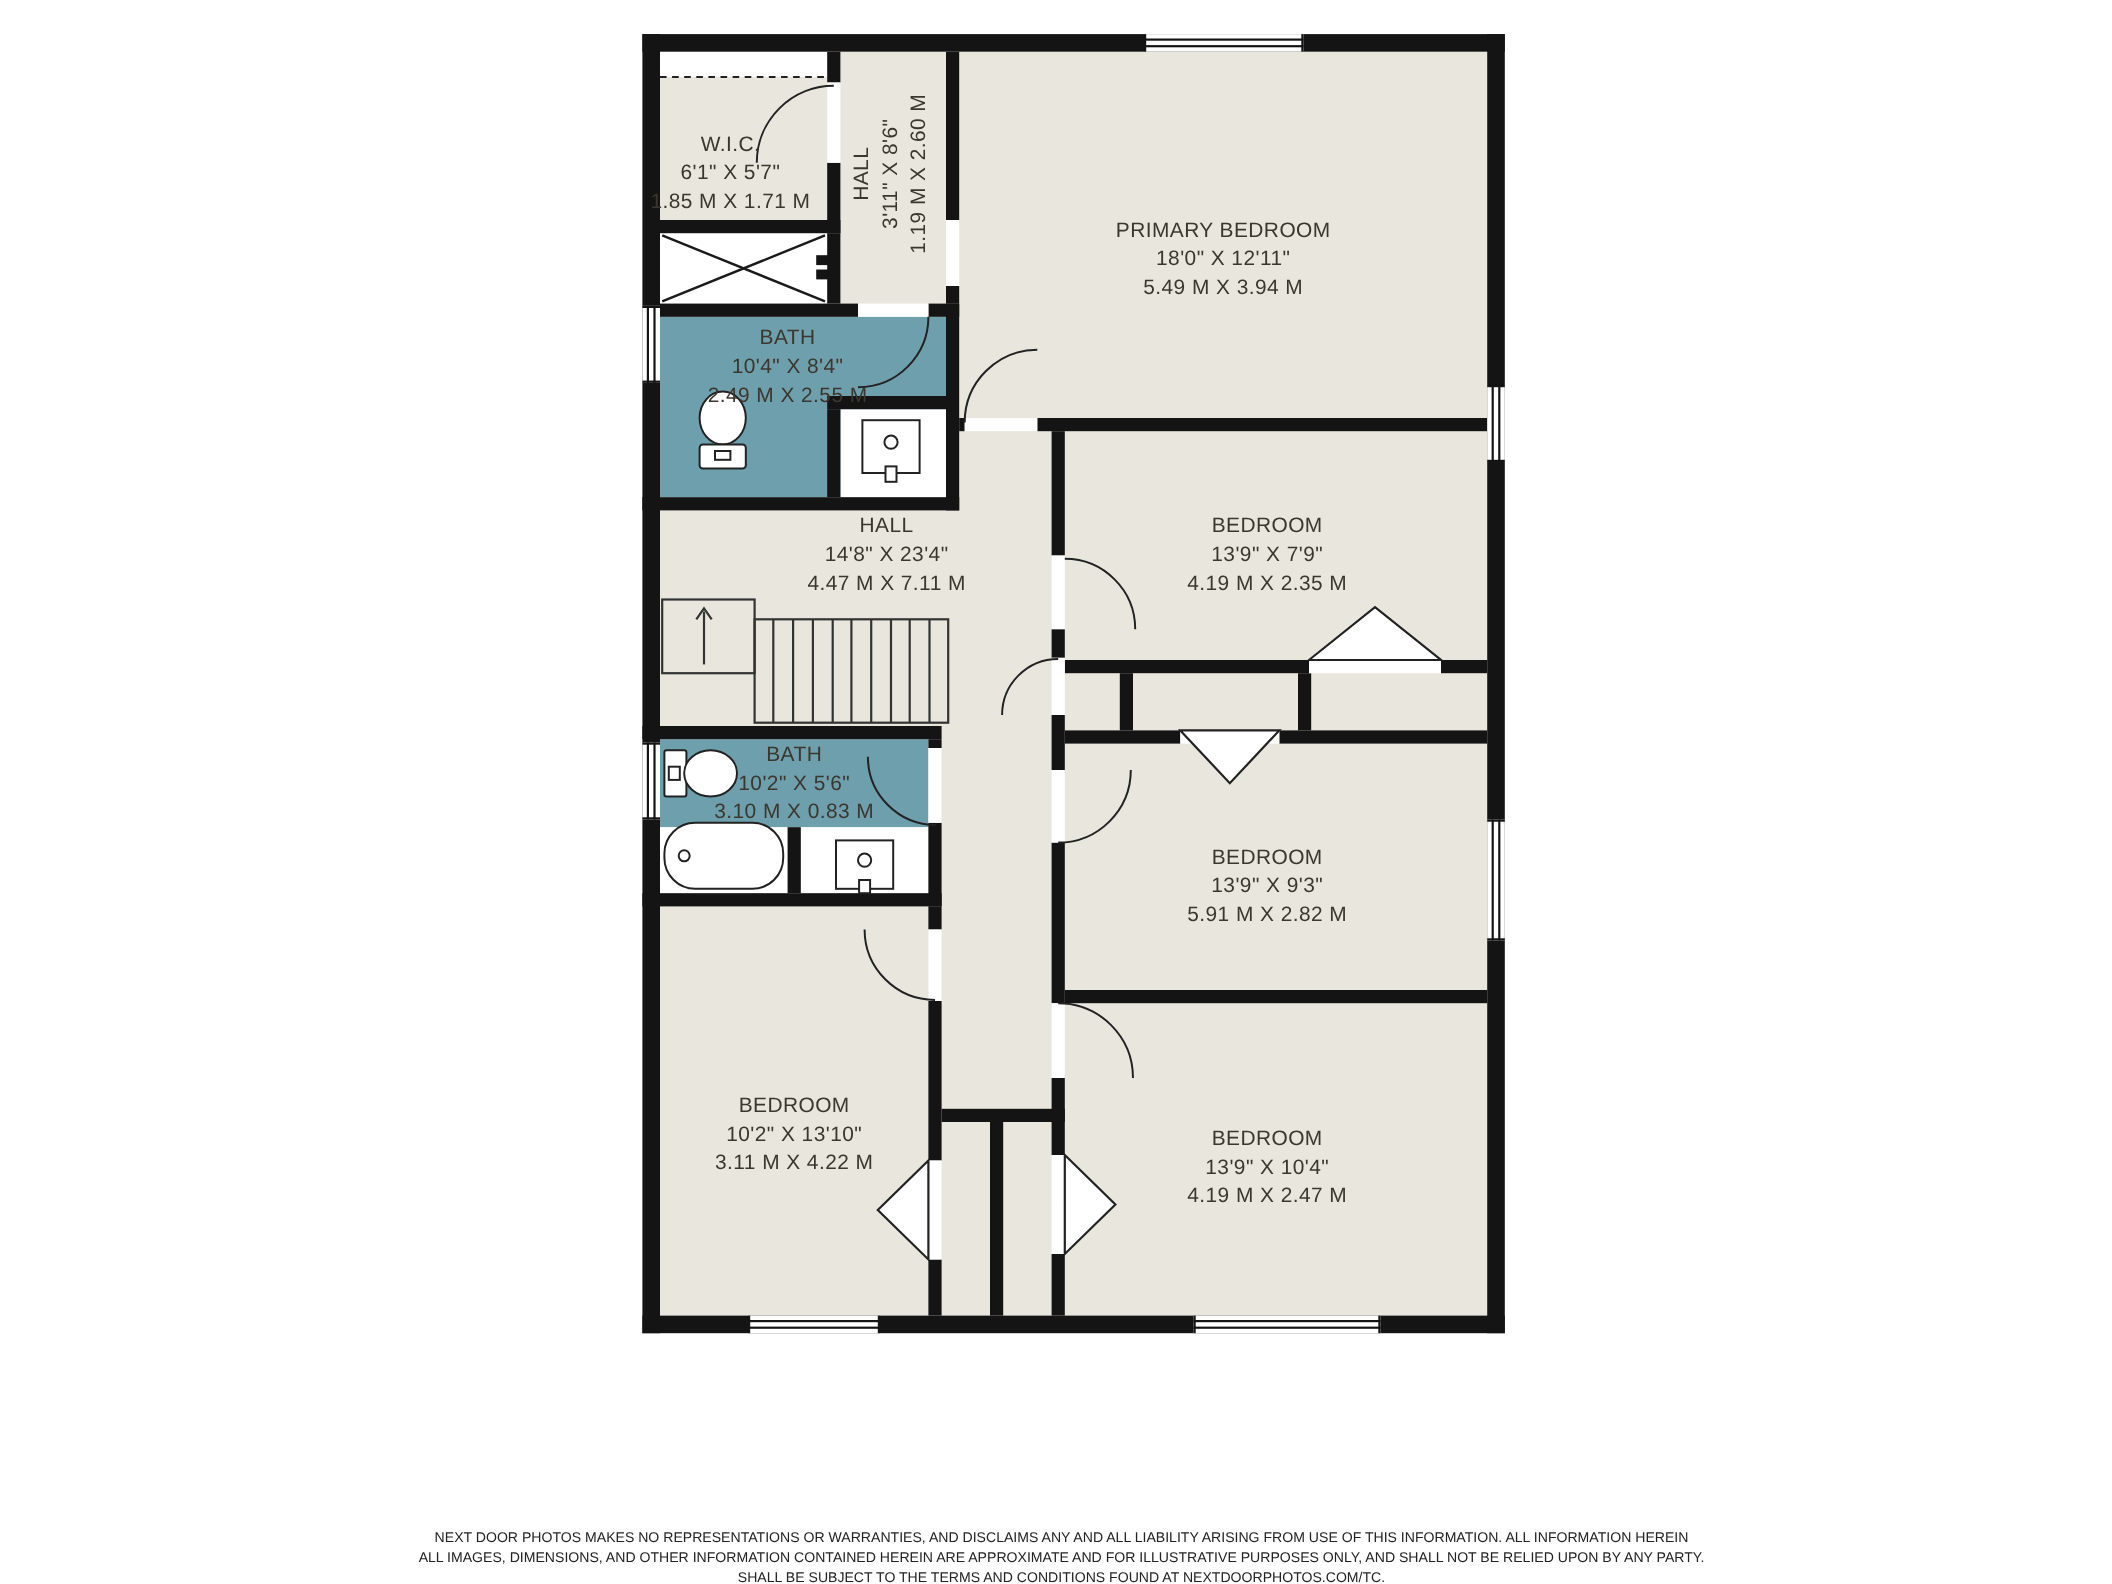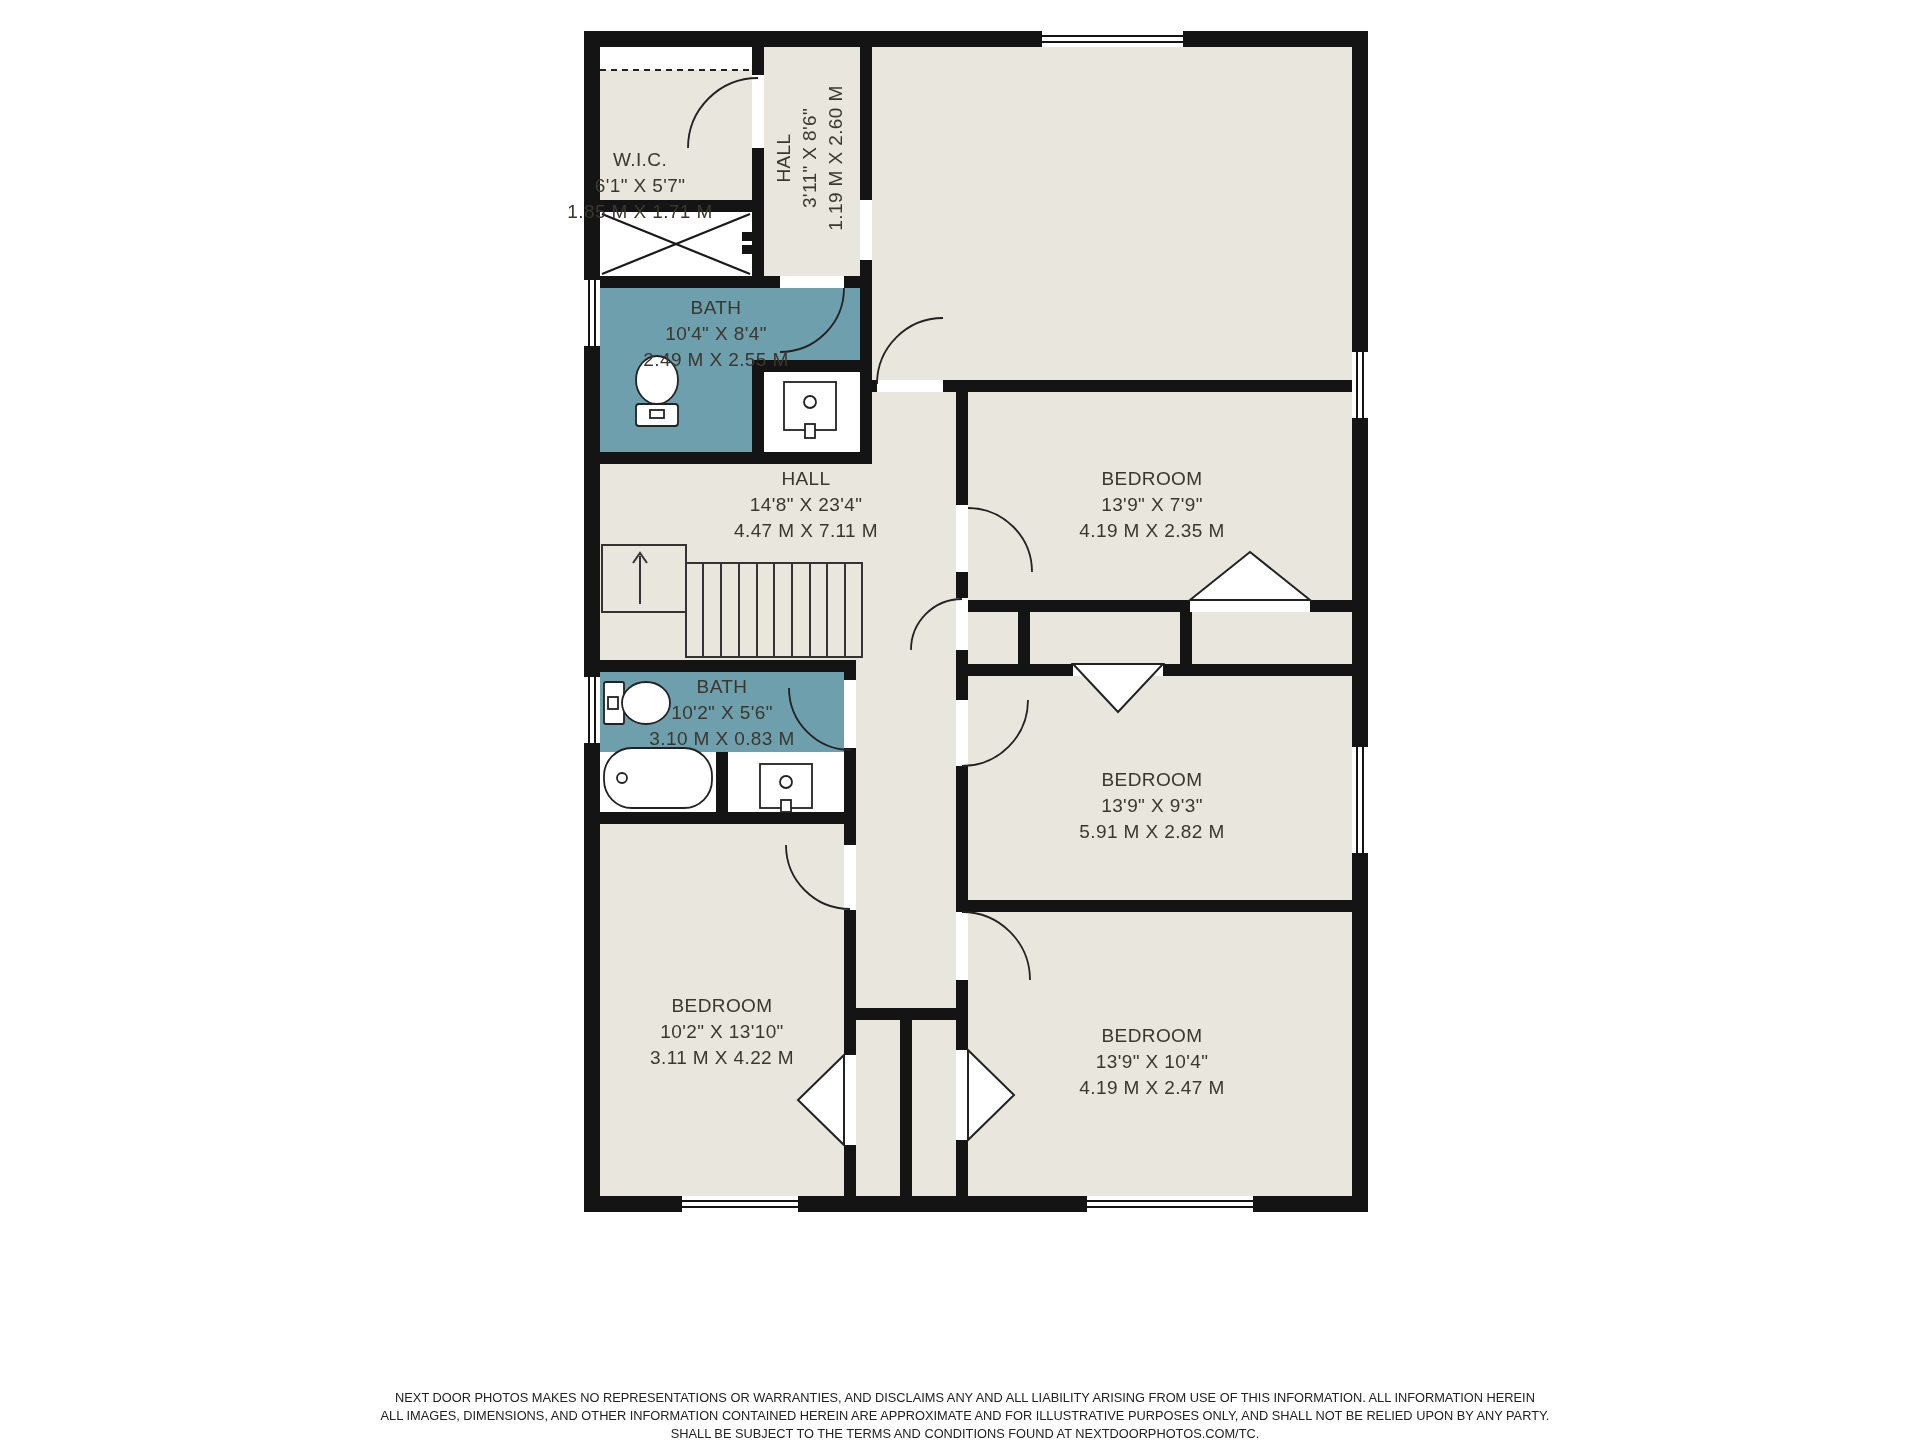--- a/index.html
+++ b/index.html
@@ -200,30 +200,35 @@
       <rect x="604" y="748" width="108" height="60" rx="28"></rect>
       <circle cx="622" cy="778" r="5"></circle>
     </g>
     <g stroke="#222" stroke-width="1.8" fill="#ffffff">
       <rect x="760" y="764" width="52" height="44"></rect>
       <circle cx="786" cy="782" r="6"></circle>
       <rect x="781" y="800" width="10" height="12"></rect>
     </g>
   </svg>
 
-  <div class="label" style="left:640px;top:158px;margin-top:28px;">
+  <div class="label" style="left:664px;top:158px;">
     <div>W.I.C.</div>
     <div>6'1" X 5'7"</div>
     <div>1.85 M X 1.71 M</div>
   </div>
   <div class="label rot" style="left:810px;top:158px;">
     <div>HALL</div>
     <div>3'11" X 8'6"</div>
     <div>1.19 M X 2.60 M</div>
   </div>
+  <div class="label" style="left:1112px;top:236px;">
+    <div>PRIMARY BEDROOM</div>
+    <div>18'0" X 12'11"</div>
+    <div>5.49 M X 3.94 M</div>
+  </div>
   <div class="label" style="left:716px;top:334px;">
     <div>BATH</div>
     <div>10'4" X 8'4"</div>
     <div>2.49 M X 2.55 M</div>
   </div>
   <div class="label" style="left:806px;top:505px;">
     <div>HALL</div>
     <div>14'8" X 23'4"</div>
     <div>4.47 M X 7.11 M</div>
   </div>

